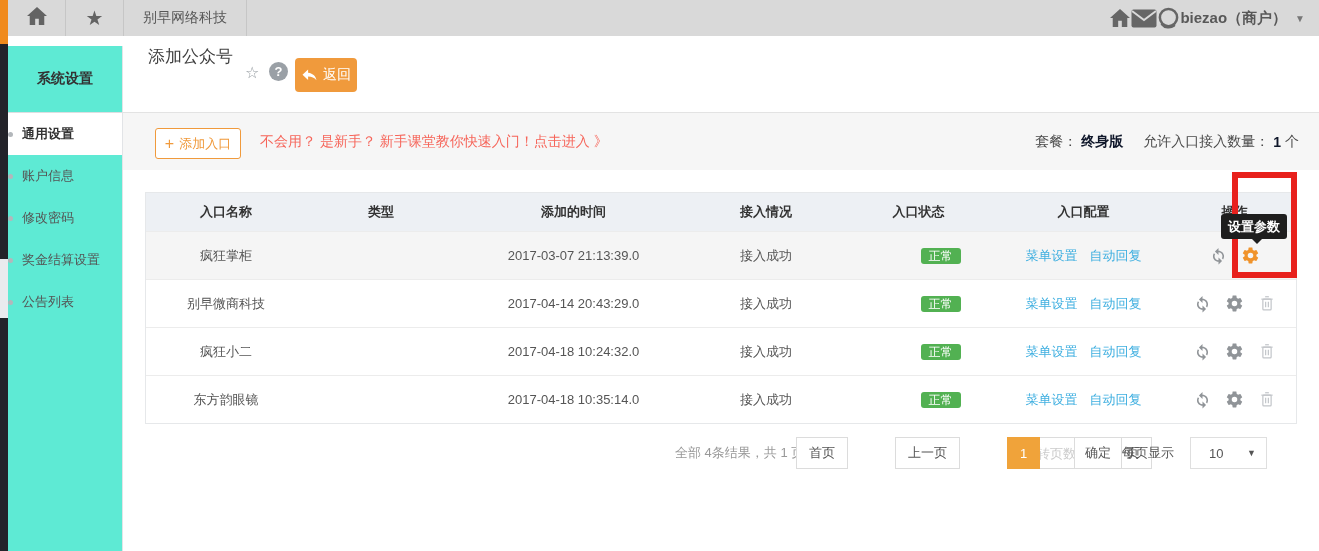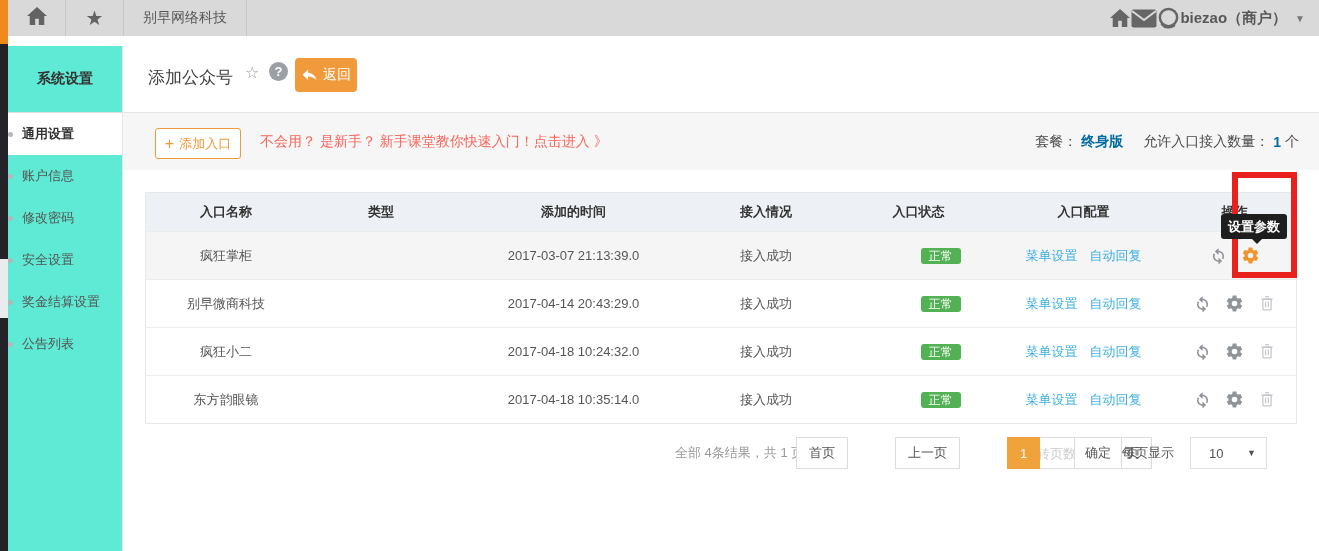--- a/index.html
+++ b/index.html
@@ -37,42 +37,42 @@
     font-size:14px; font-weight:bold; color:#333; border-bottom:1px solid #dcdee1; }
   .side-item { height:42px; display:flex; align-items:center; padding-left:0;
     font-size:13px; color:#555; cursor:pointer; }
   .side-item .dot { width:5px; height:5px; border-radius:50%; background:#b3b7bb; margin-right:9px; flex:none; }
   .side-item.active { background:#fff; font-weight:bold; color:#333; }
 
   
   .content { position:absolute; left:123px; top:36px; width:1196px; height:515px; background:#fff; }
 
   .page-header { position:relative; height:76px; }
-  .page-title { position:absolute; left:25px; top:30px; font-size:17px; color:#404040; }
+  .page-title { position:absolute; left:25px; top:9px; font-size:17px; color:#404040; }
   .fav-star { position:absolute; left:122px; top:27px; font-size:16px; color:#9aa0a5; cursor:pointer; }
   .help-badge { position:absolute; left:146px; top:26px; width:19px; height:19px; border-radius:50%;
     background:#9aa0a6; color:#fff; font-size:13px; font-weight:bold;
     display:flex; align-items:center; justify-content:center; cursor:pointer; }
   .back-btn { position:absolute; left:172px; top:22px; width:62px; height:34px; border:none;
     background:#f09a3c; color:#fff; font-size:14px; border-radius:4px; cursor:pointer;
     display:flex; align-items:center; justify-content:center; gap:5px;
     font-family:inherit; }
 
   .toolbar { position:absolute; left:0; top:76px; width:1196px; height:58px;
     background:#f6f6f6; border-top:1px solid #e3e3e3; }
   .add-entry-btn { position:absolute; left:32px; top:15px; width:86px; height:31px;
     background:#fff; border:1px solid #f09a3c; border-radius:3px; color:#f09a3c;
     font-size:13px; cursor:pointer; display:flex; align-items:center; justify-content:center; gap:5px;
     font-family:inherit; }
   .add-entry-btn .plus { font-size:16px; line-height:1; }
   .notice-text { position:absolute; left:137px; top:0; height:58px; display:flex; align-items:center;
     color:#f6655a; font-size:14px; cursor:pointer; }
   .plan-info { position:absolute; right:20px; top:0; height:58px; display:flex; align-items:center;
     gap:4px; font-size:14px; color:#4a4a4a; }
-  .plan-info .red { color:#0369a1; font-weight:bold; }
+  .plan-info .red { color:#0f172a; font-weight:bold; }
   .plan-info .spacer { width:12px; }
 
   
   .entry-table { position:absolute; left:22px; top:156px; width:1152px;
     border:1px solid #e6e8ea; background:#bef264; }
   .t-head { display:flex; height:38px; background:#edf0f4; align-items:center;
     font-size:13px; font-weight:bold; color:#333; }
   .t-row { display:flex; height:48px; align-items:center; font-size:13px; color:#555;
     border-top:1px solid #ececec; background:#fff; }
   .t-row.hl { background:#f5f5f5; }
@@ -175,24 +175,20 @@
   <div class="side-item">
     <span class="dot"></span>
     <span>账户信息</span>
   </div>
   <div class="side-item">
     <span class="dot"></span>
     <span>修改密码</span>
   </div>
   <div class="side-item">
     <span class="dot"></span>
-    <span>安全设置</span>
-  </div>
-  <div class="side-item">
-    <span class="dot"></span>
     <span>奖金结算设置</span>
   </div>
   <div class="side-item">
     <span class="dot"></span>
     <span>公告列表</span>
   </div>
 </div>
 
 <div class="content">
 

